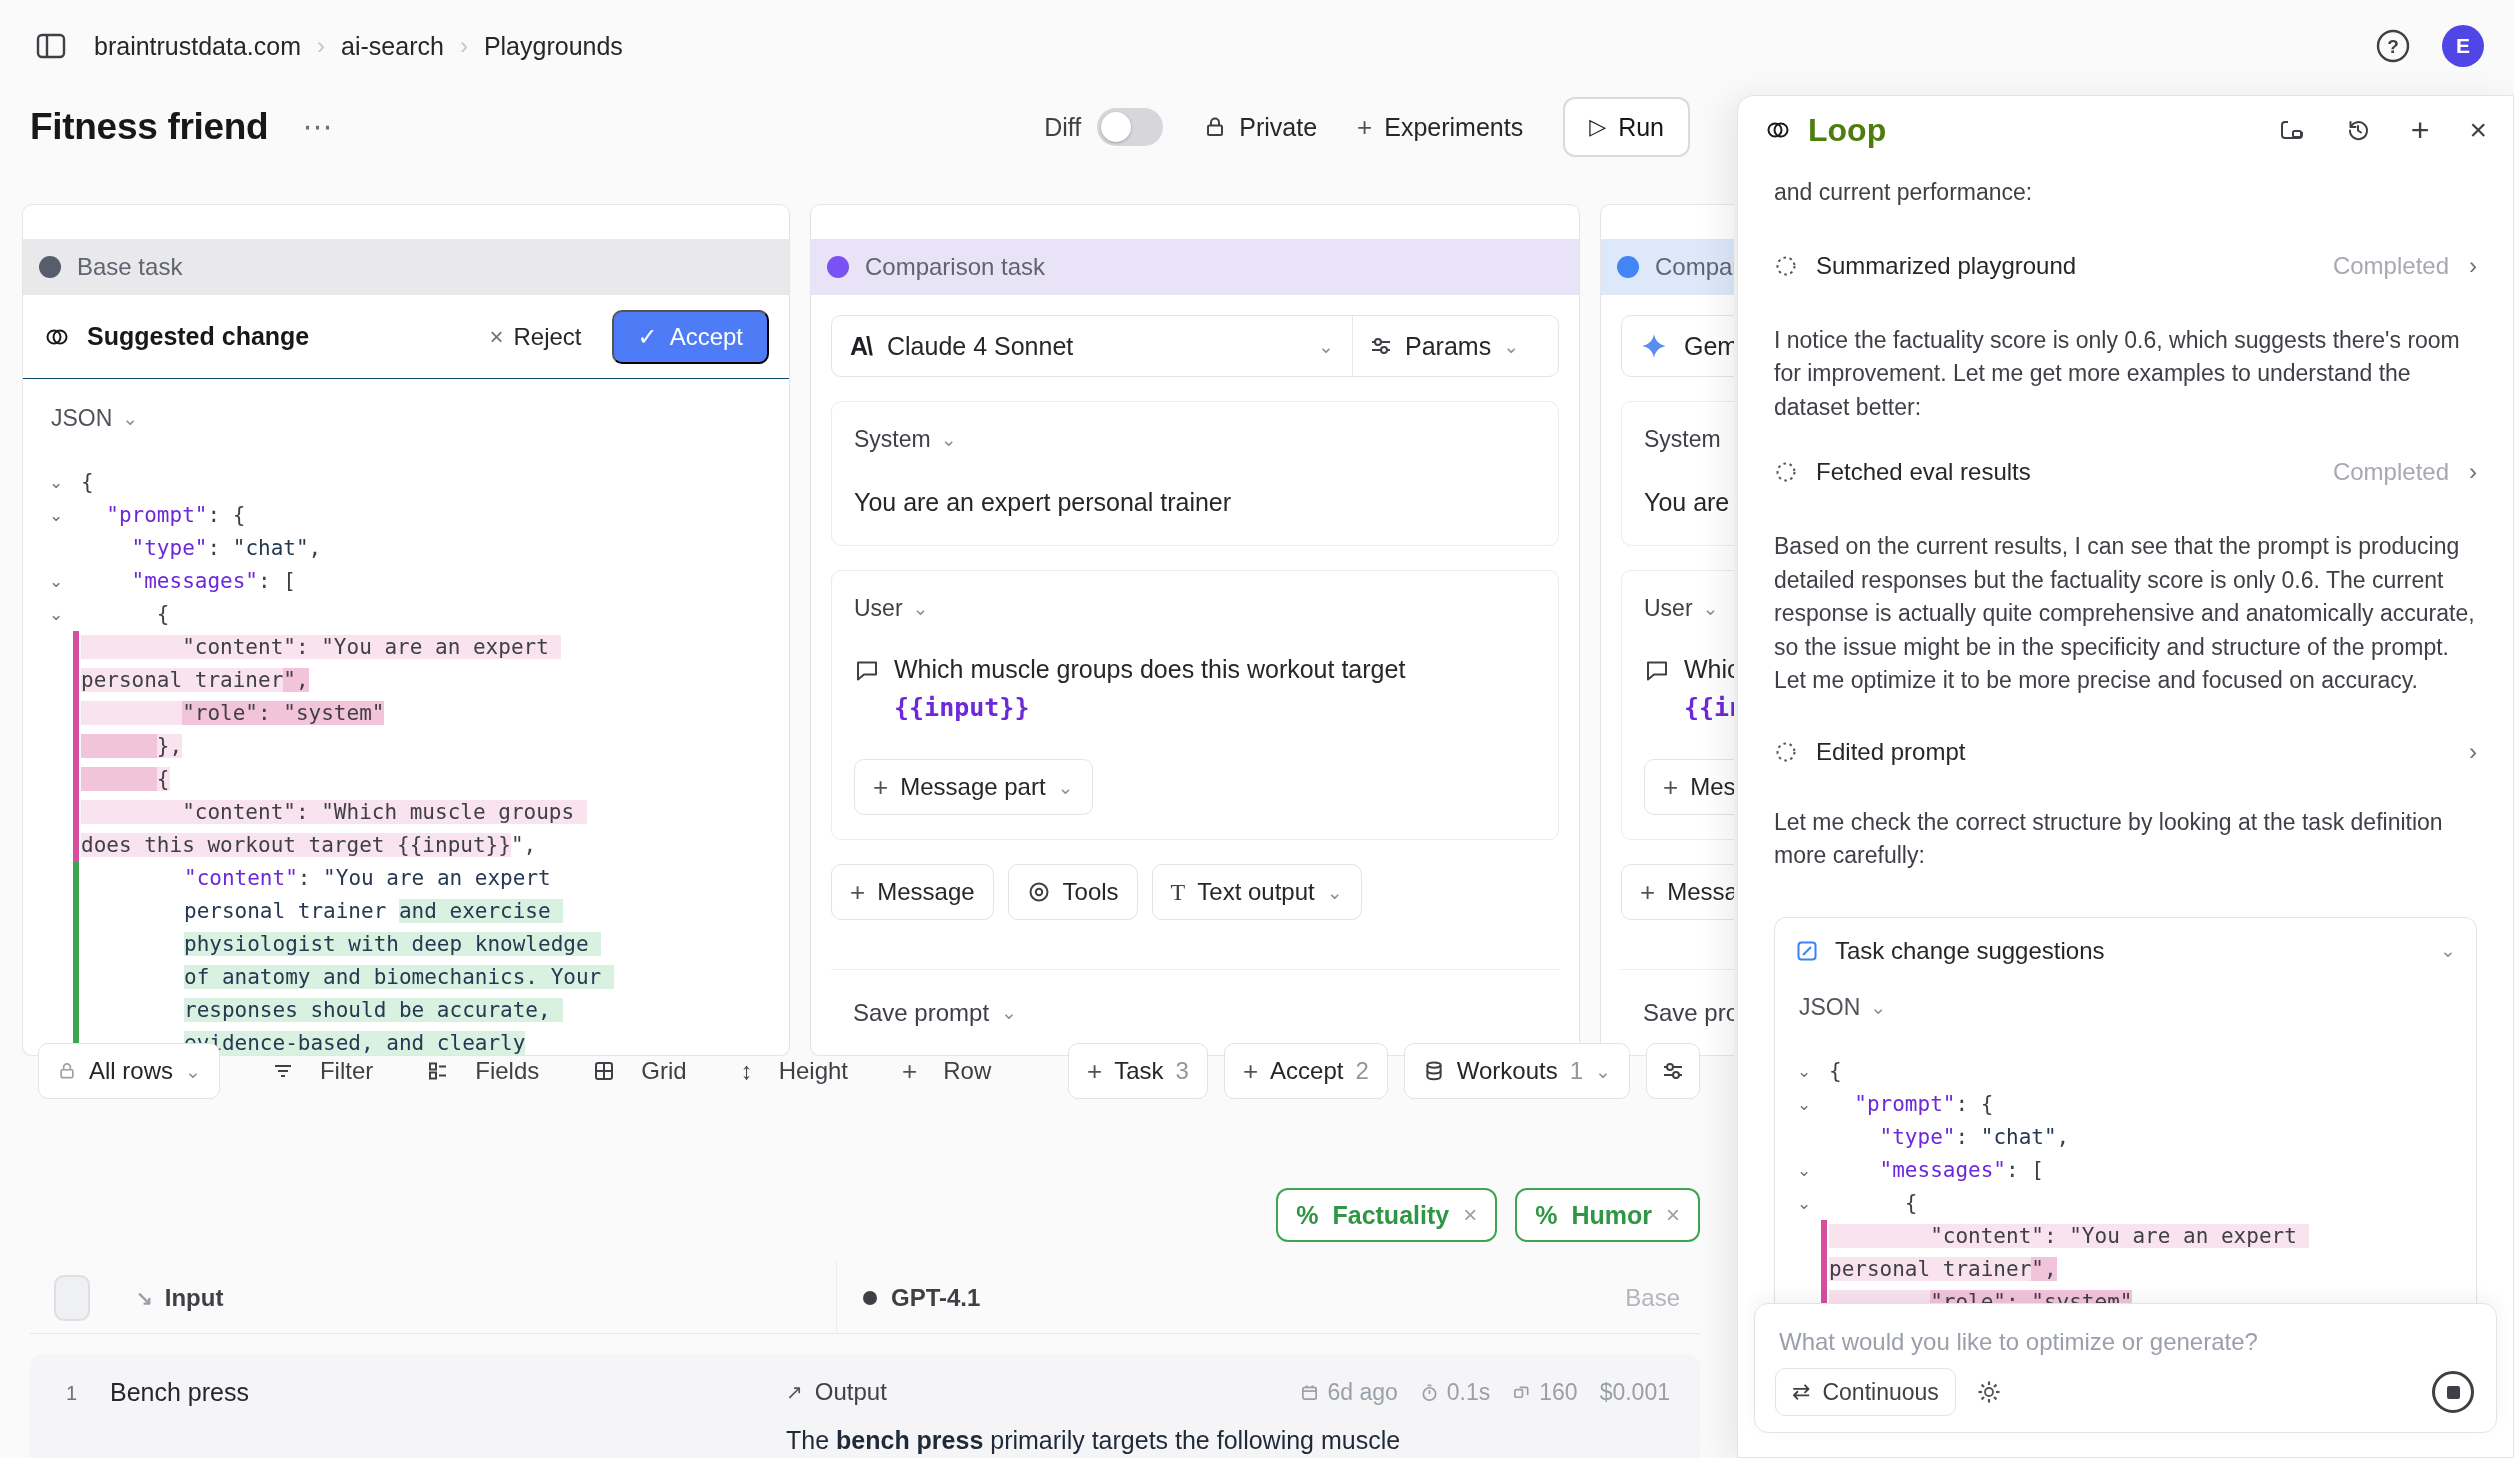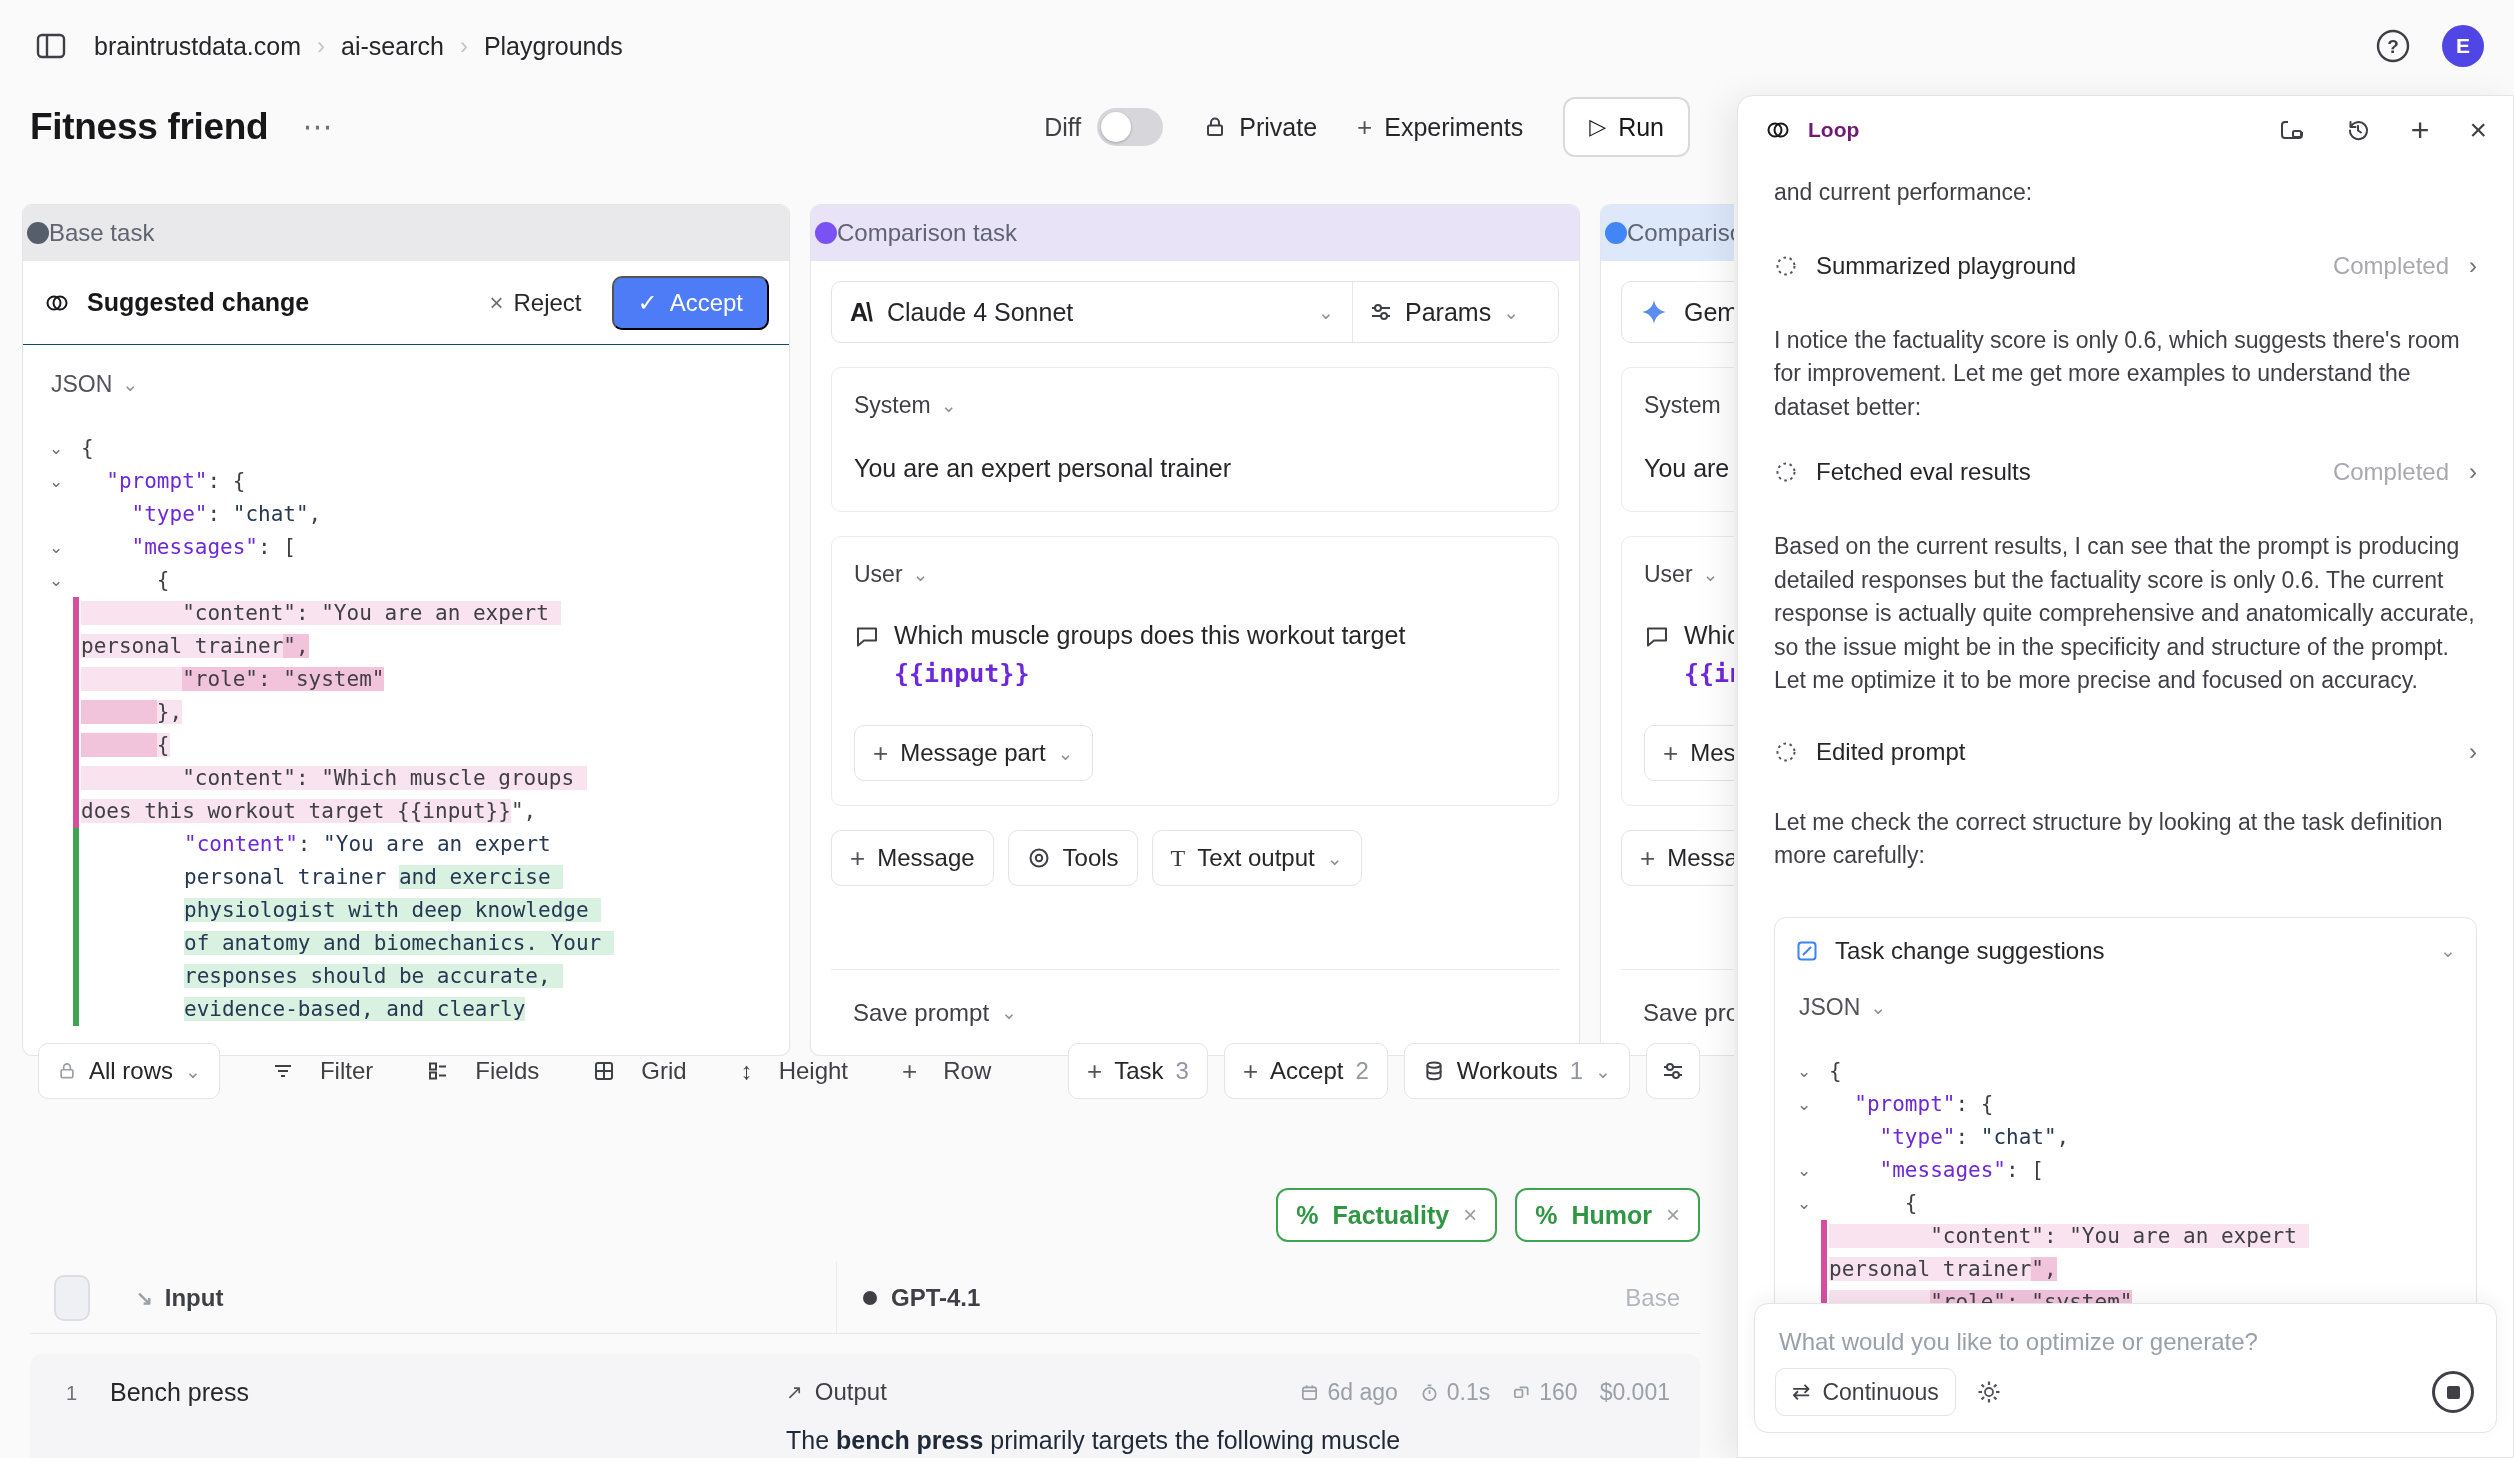--- a/index.html
+++ b/index.html
@@ -30,22 +30,22 @@
   box-shadow:0 1px 3px rgba(0,0,0,.25);}
 .flat-btn{display:flex;align-items:center;gap:12px;font-size:25px;color:#27272a;}
 .run-btn{display:flex;align-items:center;gap:12px;font-size:25px;font-weight:500;color:#18181b;
   border:2px solid #d9d9de;border-radius:12px;height:60px;padding:0 24px;background:#fff;}
 .play-glyph{font-size:22px;}
 
 
 .columns{position:absolute;left:22px;top:204px;width:1712px;height:852px;display:flex;gap:20px;overflow:hidden;}
 .col{background:#fff;border:1px solid #e5e5e9;border-radius:10px;display:flex;flex-direction:column;
   overflow:hidden;box-shadow:0 1px 2px rgba(0,0,0,.04);}
-.col-head{height:56px;flex:0 0 56px;display:flex;align-items:center;padding:0 4px;
-  font-size:24px;color:#5f6470;}
+.col-head{height:56px;flex:0 0 56px;display:flex;align-items:center;gap:16px;padding:0 16px;
+  font-size:24px;color:#5f6470;margin-top:34px;}
 .dot{width:22px;height:22px;border-radius:50%;}
 .col-base{flex:0 0 768px;}
 .col-comp{flex:0 0 770px;}
 .col-third{flex:0 0 770px;}
 .head-base{background:#e9e9eb;}  .head-base .dot{background:#565d6b;}
 .head-comp{background:#e9e3f8;}  .head-comp .dot{background:#7a52f4;}
 .head-third{background:#dde9fb;} .head-third .dot{background:#4285f4;}
 
 
 .sug-bar{height:84px;flex:0 0 84px;display:flex;align-items:center;padding:0 20px;border-bottom:1px solid #0c4a6e;}
@@ -120,21 +120,21 @@
 .rout{flex:1;padding-right:30px;}
 .out-line{display:flex;align-items:center;gap:12px;font-size:24px;color:#3f3f46;font-weight:500;}
 .metas{margin-left:auto;display:flex;align-items:center;gap:22px;font-size:23px;color:#9aa0a8;font-weight:400;}
 .meta{display:flex;align-items:center;gap:8px;}
 .out-text{margin-top:16px;font-size:25px;line-height:37px;color:#1f2937;width:660px;font-weight:400;}
 
 
 .loop{position:absolute;left:1737px;top:95px;right:0;bottom:0;background:#fff;border:1px solid #e4e4e7;
   border-radius:16px 0 0 0;box-shadow:-10px 4px 34px rgba(0,0,0,.08);}
 .loop-head{height:68px;display:flex;align-items:center;gap:16px;padding:0 26px;}
-.loop-title{font-size:21px;font-weight:600;color:#701a75;}
+.loop-title{font-size:32px;font-weight:600;color:#4d7c0f;}
 .loop-icons{margin-left:auto;display:flex;align-items:center;gap:40px;color:#3f3f46;}
 .loop-x{font-size:30px;color:#3f3f46;line-height:1;}
 .loop-plus{font-size:32px;color:#3f3f46;line-height:1;}
 .loop-body{position:absolute;top:68px;left:0;right:0;bottom:0;overflow:hidden;padding:8px 36px 0;}
 .loop-p{font-size:23px;line-height:33.5px;color:#3f3f46;margin:0;}
 .step-row{display:flex;align-items:center;gap:18px;margin-top:42px;}
 .step-label{font-size:24px;font-weight:500;color:#27272a;}
 .step-right{margin-left:auto;display:flex;align-items:center;gap:20px;}
 .step-status{font-size:24px;color:#a8a8b0;}
 .step-arrow{font-size:24px;color:#71717a;}

